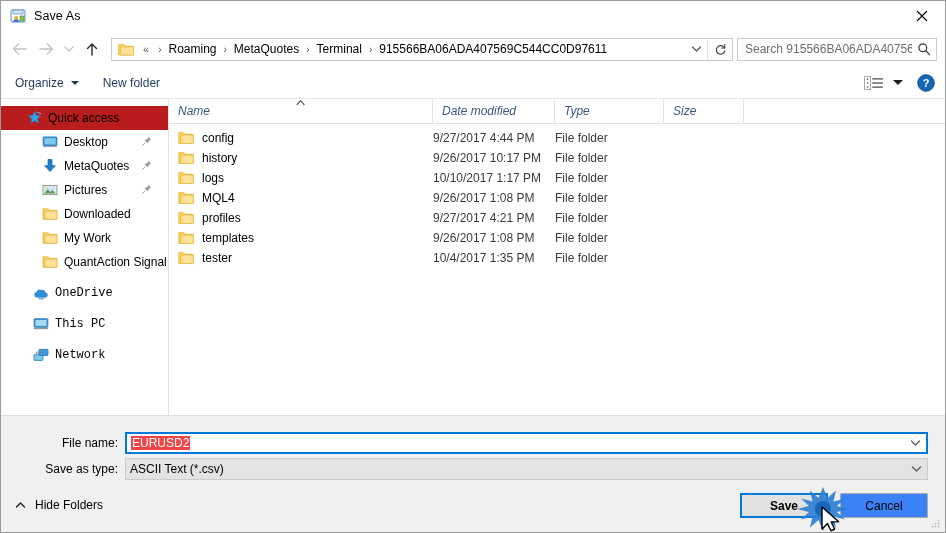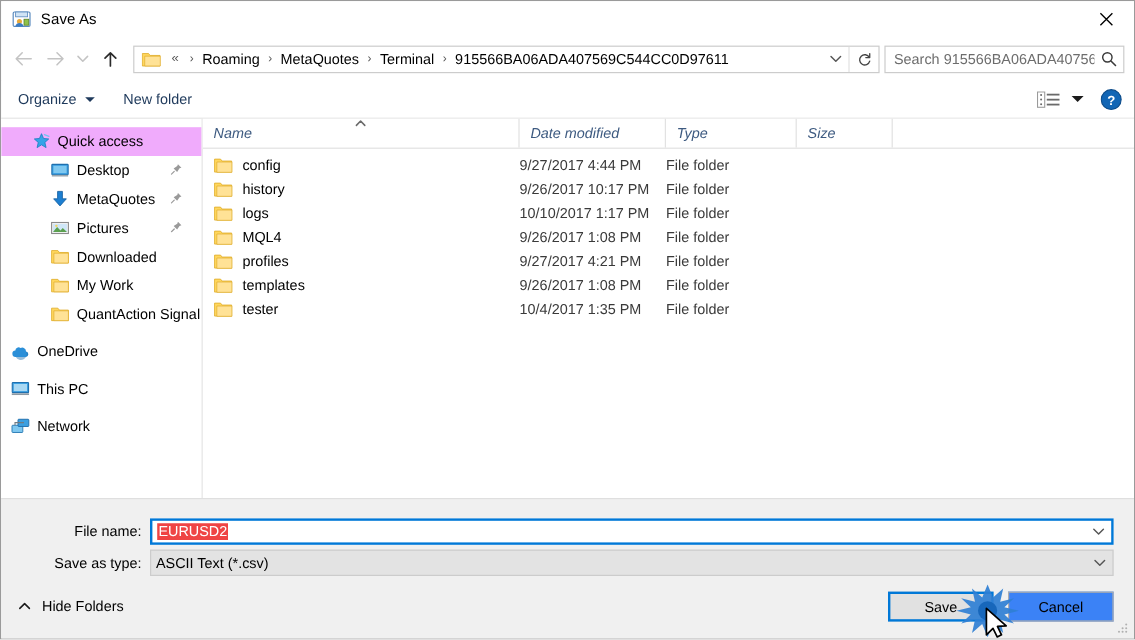--- a/index.html
+++ b/index.html
@@ -222,31 +222,31 @@
   }
   .nav-row {
     height: 24px;
     display: flex;
     align-items: center;
     position: relative;
     white-space: nowrap;
     font-size: 12px;
     color: #000;
   }
-  .nav-row.selected { background: #f0abfc; }
+  .nav-row.selected { background: #b91c1c; }
   .nav-row .nav-icon {
     width: 16px;
     height: 16px;
     margin-right: 6px;
     flex: 0 0 auto;
     position: relative;
   }
   .nav-row.lvl0 { padding-left: 25px; }
   .nav-row.lvl1 { padding-left: 41px; }
-  .nav-row.group { margin-top: 7px; padding-left: 8px; }
+  .nav-row.group { margin-top: 7px; padding-left: 32px; font-family: Liberation Mono, monospace; }
   .pin {
     position: absolute;
     right: 16px;
     top: 50%;
     transform: translateY(-50%);
   }
 
   .filelist {
     flex: 1;
     display: flex;
@@ -402,20 +402,21 @@
     align-items: center;
     justify-content: center;
     background: #3b82f6;
     border: 1px solid #adadad;
     box-sizing: border-box;
     color: #000;
   }
   .dbtn.default {
     border: 2px solid #0078d7;
     background: #e1e1e1;
+    font-weight: bold;
   }
   .dbtn + .dbtn { margin-left: 12px; }
 
   .resize-grip {
     position: absolute;
     right: 4px;
     bottom: 3px;
     width: 12px;
     height: 12px;
   }

